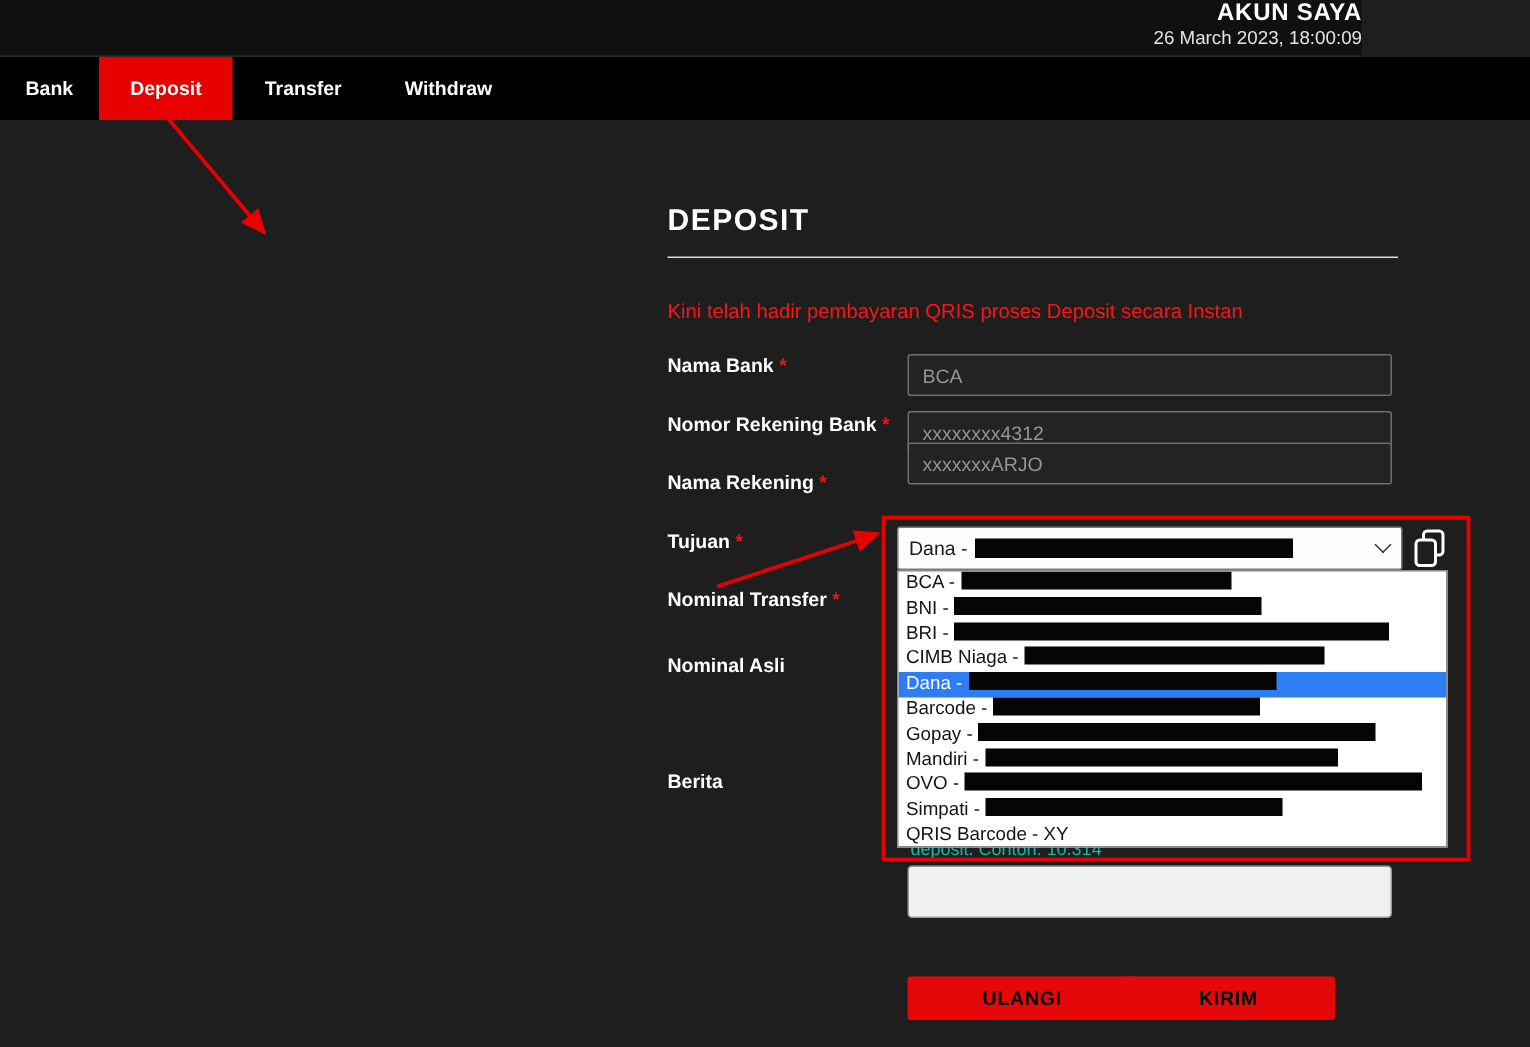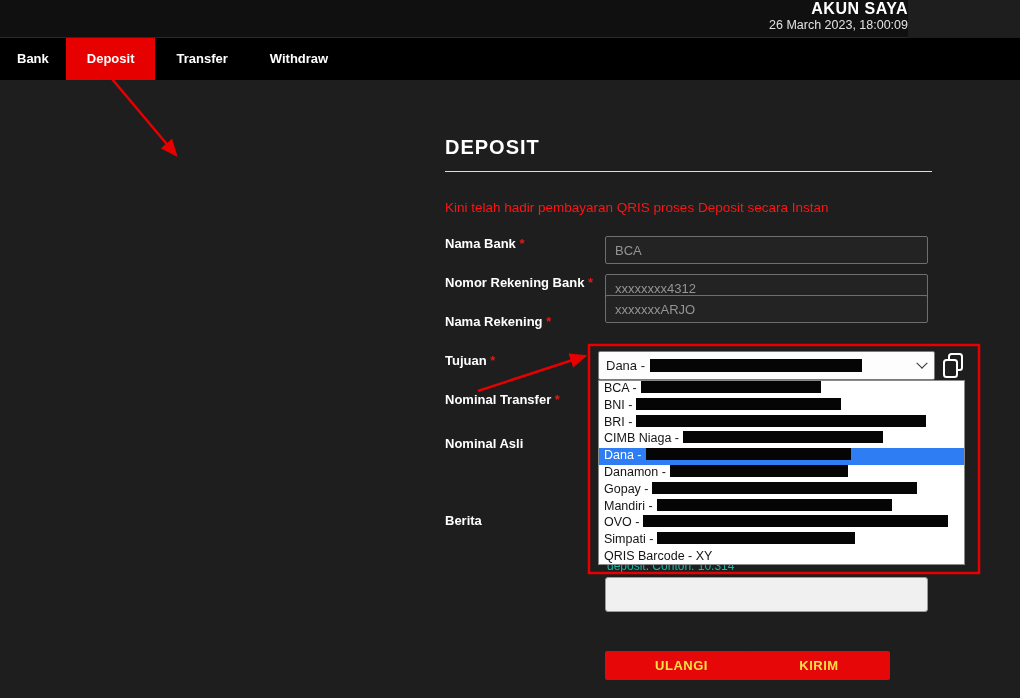--- a/index.html
+++ b/index.html
@@ -47,21 +47,21 @@
               border:1px solid #8a8a8a; z-index:20; overflow:hidden; }
   .opt { height:16.8px; display:flex; padding-left:5px; font-size:12.5px; color:#141414; cursor:pointer; }
   .opt .redact { height:12px; margin-left:4px; }
   .opt.sel { background:#2f7df2; color:#fff; }
 
   .helper-text { position:absolute; left:607px; top:559px; color:#14b8a6; font-size:12px; z-index:5; }
 
   .berita-area { position:absolute; left:605px; top:577px; width:323px; height:35px; background:#f0f0f0;
                  border:1px solid #9a9a9a; border-radius:3px; font-family:"Liberation Sans", sans-serif; resize:none; }
 
-  .btn { position:absolute; top:651px; height:29px; background:#e60808; color:#fde047; border:none;
+  .btn { position:absolute; top:651px; height:29px; background:#e60808; color:#000000; border:none;
          font-weight:bold; font-size:13px; letter-spacing:.5px; border-radius:2px; cursor:pointer;
          font-family:"Liberation Sans", sans-serif; }
   .btn.reset { left:605px; width:153px; }
   .btn.submit { left:748px; width:142px; }
 
   
   .overlay { position:absolute; left:0; top:0; width:1020px; height:698px; z-index:30; pointer-events:none; }
 </style>
 </head>
 <body>
@@ -138,21 +138,21 @@
       </div>
       <div class="opt">
         <span>CIMB Niaga -</span>
         <span class="redact" style="width: 200px;"></span>
       </div>
       <div class="opt sel">
         <span>Dana -</span>
         <span class="redact" style="width: 205px;"></span>
       </div>
       <div class="opt">
-        <span>Danamon -</span>
+        <span>Barcode -</span>
         <span class="redact" style="width: 178px;"></span>
       </div>
       <div class="opt">
         <span>Gopay -</span>
         <span class="redact" style="width: 265px;"></span>
       </div>
       <div class="opt">
         <span>Mandiri -</span>
         <span class="redact" style="width: 235px;"></span>
       </div>

